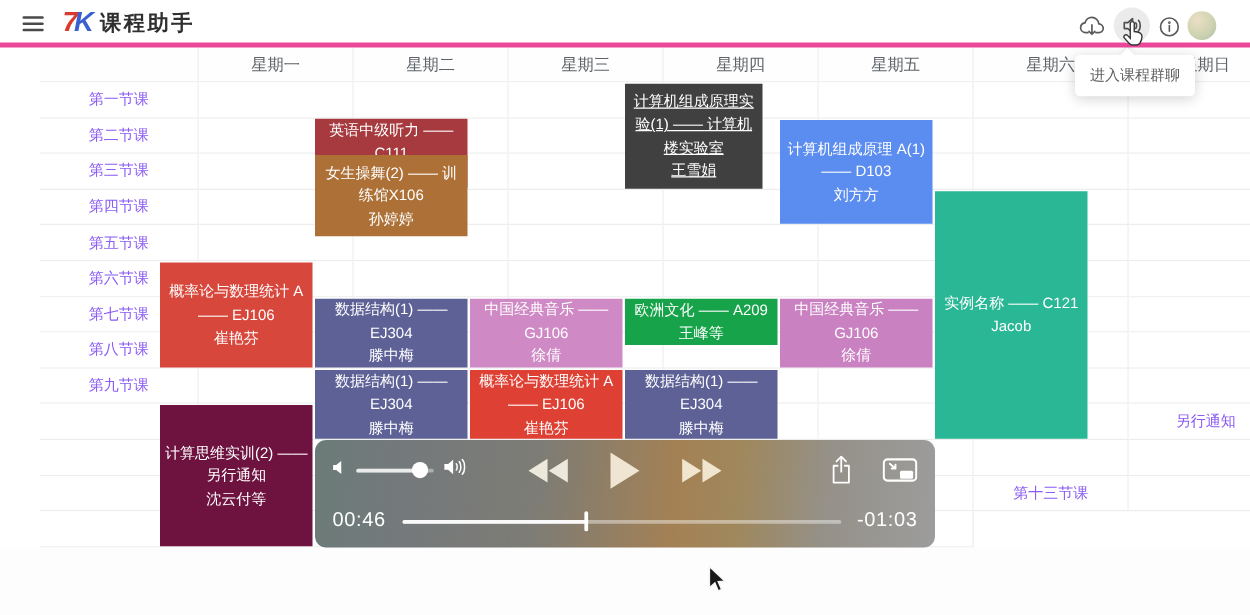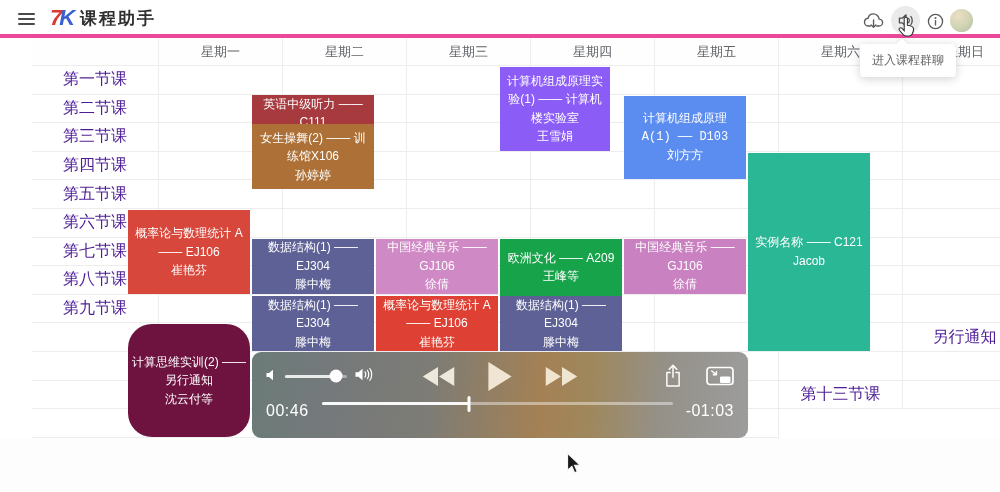--- a/index.html
+++ b/index.html
@@ -27,42 +27,42 @@
              z-index:30; white-space:nowrap; }
   .tooltip::before { content:""; position:absolute; top:-4px; left:38px; width:8px; height:8px;
              background:#fff; transform:rotate(45deg); box-shadow:-2px -2px 4px rgba(0,0,0,.06); }
 
   
   #grid-wrap { position:absolute; top:38px; left:0; width:995px; height:400px; background:#fff;padding-left:32px; }
   #grid { display:grid; grid-template-columns:127px repeat(7,124px); grid-template-rows:28px repeat(13,28.6px); }
   #grid > div { border-right:1px solid #ededed; border-bottom:1px solid #ededed; background:#fff;
                 display:flex; align-items:center; justify-content:center; }
   #grid .head { font-size:13px; color:#5f6368; background:#fefefe; }
-  #grid .plabel { font-size:16px; color:#4c1d95;font-family:Liberation Serif, serif; }
+  #grid .plabel { font-size:12px; color:#8b5cf6;font-family:Liberation Serif, serif; }
   .course { position:absolute; display:flex; flex-direction:column; align-items:center; justify-content:center;
             color:#fff; text-align:center; padding:2px 4px; cursor:pointer; overflow:hidden; }
   .course .c-title, .course .c-teacher { font-size:12px; line-height:1.55; width:100%; }
 
   
   .player { position:absolute; left:252px; top:352px; width:496px; height:86px; border-radius:9px; z-index:20;
             background:linear-gradient(95deg, rgba(99,116,113,.95) 0%, rgba(110,114,116,.95) 16%,
                        rgba(118,117,110,.95) 36%, rgba(158,121,74,.94) 58%, rgba(153,128,82,.94) 68%,
                        rgba(143,139,130,.95) 82%, rgba(151,151,151,.95) 100%);
             padding:0 14px; }
   .p-top { position:relative; height:48px; display:flex; align-items:center; }
   .vol-group { display:flex; align-items:center; gap:7px; }
   .vol-track { position:relative; width:62px; height:3px; border-radius:2px; background:rgba(255,255,255,.4); cursor:pointer; }
   .vol-fill { position:absolute; left:0; top:0; height:3px; border-radius:2px; background:rgba(255,255,255,.75); }
   .vol-knob { position:absolute; top:50%; width:13px; height:13px; border-radius:50%; background:#fff;
               transform:translate(-50%,-50%); }
   .transport { position:absolute; left:50%; transform:translateX(-50%); display:flex; align-items:center; gap:32px; }
   .transport > div { cursor:pointer; display:flex; align-items:center; }
   .p-right { margin-left:auto; display:flex; align-items:center; gap:24px; }
   .p-right > div { cursor:pointer; display:flex; align-items:center; }
-  .p-bottom { display:flex; align-items:flex-start; height:30px; margin-top:2px; }
+  .p-bottom { display:flex; align-items:center; height:30px; margin-top:2px; }
   .ptime { color:#fff; font-size:16px; letter-spacing:.5px; }
   .seek { position:relative; flex:1; height:3px; margin:0 13px; border-radius:2px; background:rgba(255,255,255,.42); cursor:pointer; }
   .seek-fill { position:absolute; left:0; top:0; height:3px; border-radius:2px; background:rgba(255,255,255,.92); }
   .seek-marker { position:absolute; top:50%; width:3px; height:16px; border-radius:1.5px; background:#fff;
                  transform:translate(-50%,-50%); }
 
   .cursor { position:absolute; z-index:40; pointer-events:none; }
   .bottom-area { position:absolute; top:438px; left:0; width:1000px; height:54px; background:#fdfdfd; }
 </style>
 </head>
@@ -215,21 +215,21 @@
       <div></div>
       <div></div>
       <div></div>
       <div></div>
       <div></div>
     </div>
 <div class="course" style="background: rgb(216, 71, 59); left: 128px; top: 172px; width: 122px; height: 83.8px;">
       <div class="c-title">概率论与数理统计 A —— EJ106</div>
       <div class="c-teacher">崔艳芬</div>
     </div>
-    <div class="course" style="background: rgb(110, 19, 64); left: 128px; top: 286.4px; width: 122px; height: 112.4px; border-radius: 24px;">
+    <div class="course" style="background: rgb(110, 19, 64); left: 128px; top: 286.4px; width: 122px; height: 112.4px;">
       <div class="c-title">计算思维实训(2) —— 另行通知</div>
       <div class="c-teacher">沈云付等</div>
     </div>
     <div class="course" style="background: rgb(166, 58, 62); left: 252px; top: 29px; width: 122px; height: 55.2px; margin-top: 28px;">
       <div class="c-title">英语中级听力 —— C111</div>
       <div class="c-teacher">梅文胜</div>
     </div>
     <div class="course" style="background: rgb(173, 113, 55); left: 252px; top: 86.2px; width: 122px; height: 65px;">
       <div class="c-title">女生操舞(2) —— 训练馆X106</div>
       <div class="c-teacher">孙婷婷</div>
@@ -243,33 +243,33 @@
       <div class="c-teacher">滕中梅</div>
     </div>
     <div class="course" style="background: rgb(207, 138, 197); left: 376px; top: 200.6px; width: 122px; height: 55.2px;">
       <div class="c-title">中国经典音乐 —— GJ106</div>
       <div class="c-teacher">徐倩</div>
     </div>
     <div class="course" style="background: rgb(222, 65, 52); left: 376px; top: 257.8px; width: 122px; height: 55.2px;">
       <div class="c-title">概率论与数理统计 A —— EJ106</div>
       <div class="c-teacher">崔艳芬</div>
     </div>
-    <div class="course" style="background: #8b5cf6; left: 500px; top: 29px; width: 110px; height: 83.8px;">
+    <div class="course" style="background: #404040; left: 500px; top: 29px; width: 110px; height: 83.8px; text-decoration: underline;">
       <div class="c-title">计算机组成原理实验(1) —— 计算机楼实验室</div>
       <div class="c-teacher">王雪娟</div>
     </div>
-    <div class="course" style="background: rgb(23, 163, 73); left: 500px; top: 200.6px; width: 122px; height: 57px;">
+    <div class="course" style="background: rgb(23, 163, 73); left: 500px; top: 200.6px; width: 122px; height: 37px;">
       <div class="c-title">欧洲文化 —— A209</div>
       <div class="c-teacher">王峰等</div>
     </div>
     <div class="course" style="background: rgb(93, 97, 150); left: 500px; top: 257.8px; width: 122px; height: 55.2px;">
       <div class="c-title">数据结构(1) —— EJ304</div>
       <div class="c-teacher">滕中梅</div>
     </div>
-    <div class="course" style="background: rgb(91, 140, 240); left: 624px; top: 57.6px; width: 122px; height: 83.8px; font-family: Liberation Mono, monospace;">
+    <div class="course" style="background: rgb(91, 140, 240); left: 624px; top: 57.6px; width: 122px; height: 83.8px;">
       <div class="c-title">计算机组成原理 A(1) —— D103</div>
       <div class="c-teacher">刘方方</div>
     </div>
     <div class="course" style="background: rgb(201, 129, 193); left: 624px; top: 200.6px; width: 122px; height: 55.2px;">
       <div class="c-title">中国经典音乐 —— GJ106</div>
       <div class="c-teacher">徐倩</div>
     </div>
     <div class="course" style="background: rgb(42, 183, 149); left: 748px; top: 114.8px; width: 122px; height: 198.2px;">
       <div class="c-title">实例名称 —— C121</div>
       <div class="c-teacher">Jacob</div>

